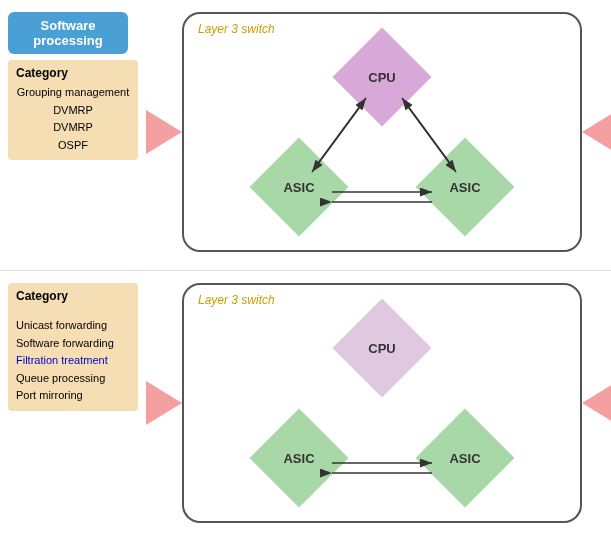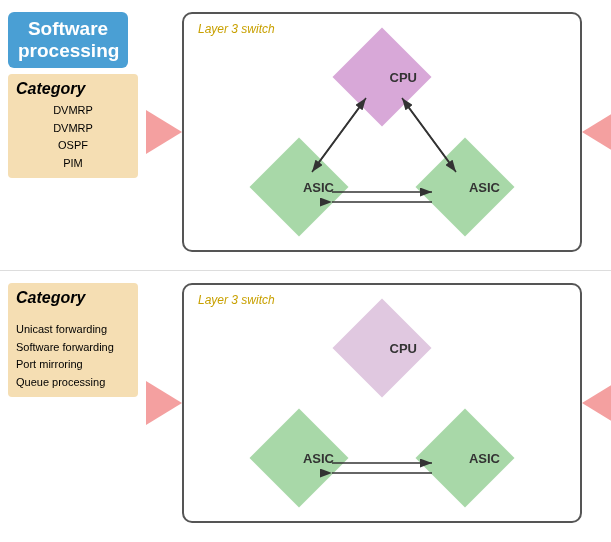--- a/index.html
+++ b/index.html
@@ -28,72 +28,71 @@
       width: 145px;
       display: flex;
       flex-direction: column;
       gap: 6px;
       padding-top: 4px;
     }
     .badge {
       border-radius: 6px;
       padding: 6px 10px;
       color: white;
-      font-size: 19px;
+      font-size: 13px;
       font-weight: bold;
       text-align: center;
       width: 120px;
     }
     .badge-blue { background-color: #4a9fd4; }
     .category-box {
       background-color: #f5deb3;
       border-radius: 4px;
       padding: 6px 8px;
       width: 130px;
     }
     .category-title {
-      font-size: 16px;
+      font-size: 12px;
       font-weight: bold;
       margin-bottom: 4px;
-      font-style: italic;
     }
     .category-items {
       font-size: 11px;
       line-height: 1.6;
       text-align: center;
     }
     .diagram-area {
       flex: 1;
       display: flex;
       align-items: center;
       justify-content: center;
       padding: 4px;
     }
     .diagram-box {
       border: 2px solid #555;
-      border-radius: 10px;
+      border-radius: 18px;
       width: 400px;
       height: 240px;
       position: relative;
       background: #fff;
     }
     .layer-label {
       position: absolute;
       top: 8px;
       left: 14px;
       font-size: 12px;
       color: #c8a000;
       font-style: italic;
     }
     
     .diamond-wrapper {
       position: absolute;
       display: flex;
       align-items: center;
-      justify-content: flex-end;
+      justify-content: center;
     }
     .diamond {
       width: 70px;
       height: 70px;
       transform: rotate(45deg);
       display: flex;
       align-items: center;
       justify-content: center;
     }
     .diamond-cpu { background-color: #d8a8d8; }
@@ -148,24 +147,24 @@
 <div class="main-container">
 
   <div class="section section-top">
     <div class="left-panel">
       <div class="badge badge-blue">
         <span>Software processing</span>
       </div>
       <div class="category-box">
         <div class="category-title">Category</div>
         <div class="category-items">
+          <div>Grouping management</div>
           <div>DVMRP</div>
           <div>DVMRP</div>
           <div>OSPF</div>
-          <div>PIM</div>
         </div>
       </div>
     </div>
 
     <div class="diagram-area">
       <div class="diagram-box">
         <span class="layer-label">Layer 3 switch</span>
 
         <div class="ext-arrow-left">
           <div class="pink-arrow-right"></div>
@@ -217,22 +216,23 @@
     </div>
   </div>
 
   <div class="section">
     <div class="left-panel">
       <div class="category-box">
         <div class="category-title">Category</div>
         <div class="category-items" style="text-align:left;margin-top:14px;">
           <div>Unicast forwarding</div>
           <div>Software forwarding</div>
+          <div style="color:#0000cc;">Filtration treatment</div>
+          <div>Queue processing</div>
           <div>Port mirroring</div>
-          <div>Queue processing</div>
         </div>
       </div>
     </div>
 
     <div class="diagram-area">
       <div class="diagram-box">
         <span class="layer-label">Layer 3 switch</span>
 
         <div class="ext-arrow-left">
           <div class="pink-arrow-right"></div>

